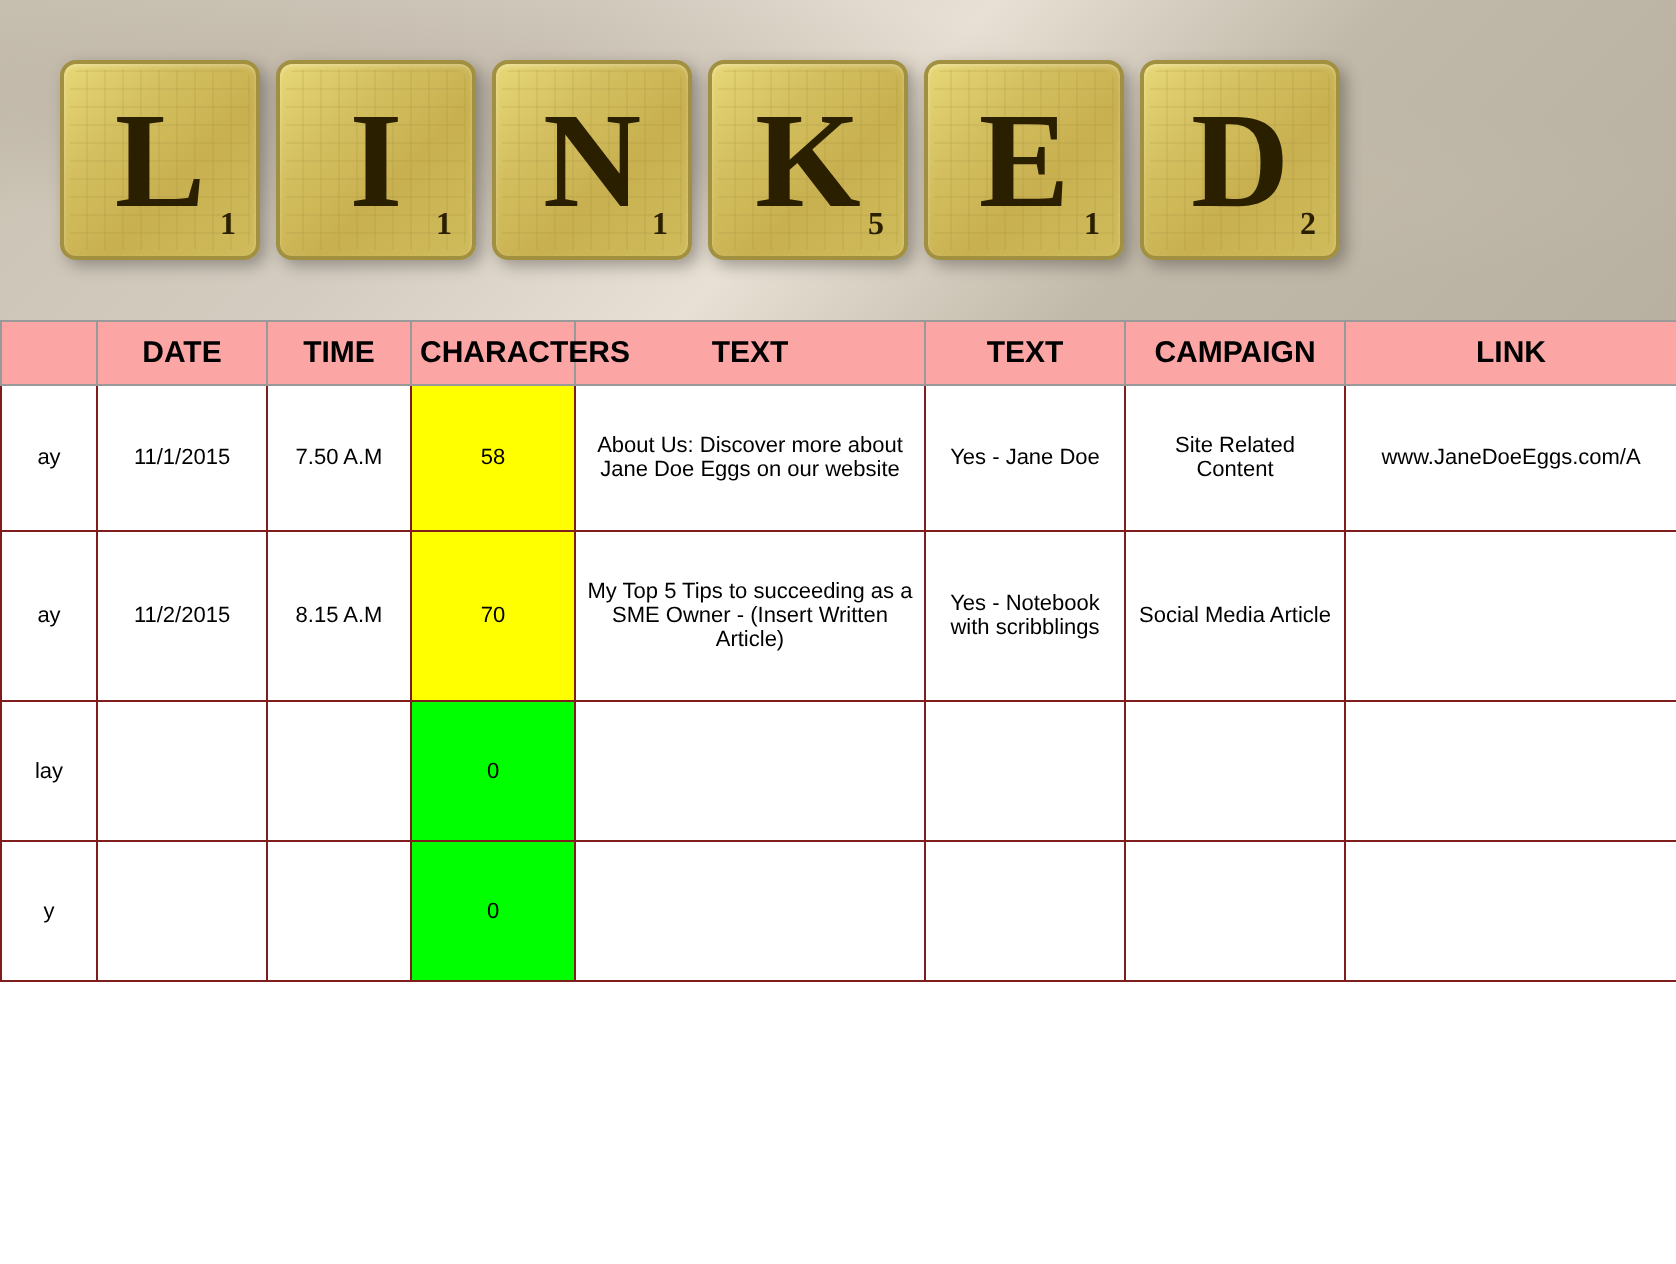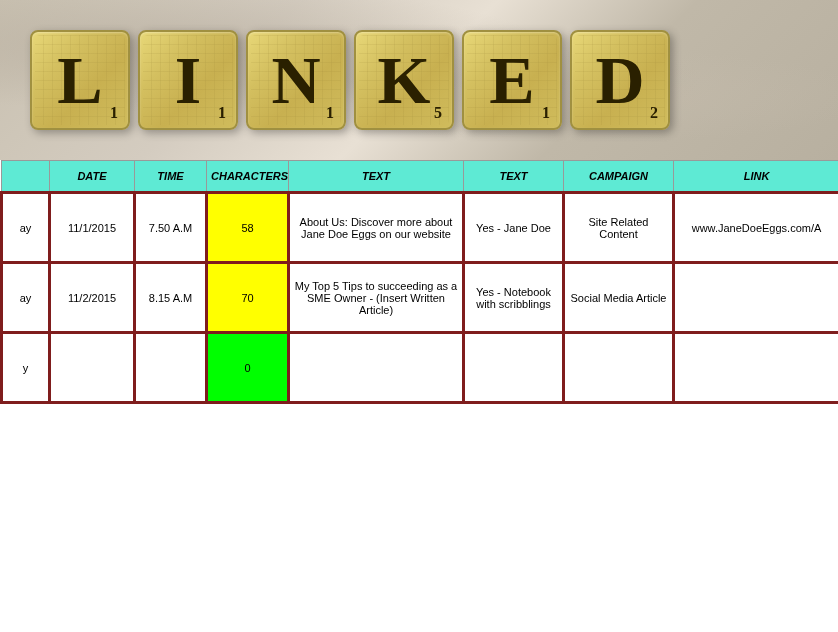--- a/index.html
+++ b/index.html
@@ -93,34 +93,33 @@
     .col-day { width: 48px; }
     .col-date { width: 85px; }
     .col-time { width: 72px; }
     .col-chars { width: 82px; }
     .col-text { width: 175px; }
     .col-image { width: 100px; }
     .col-campaign { width: 110px; }
     .col-link { width: 166px; }
 
     thead tr th {
-      background: #5eead4;
+      background: #fca5a5;
       border: 1px solid #999;
       padding: 6px 4px;
-      font-size: 11px;
+      font-size: 15px;
       font-weight: bold;
       text-align: center;
       color: #000;
       height: 32px;
-      font-style: italic;
     }
 
     tbody tr td {
-      border: 3px solid #7f1d1d;
-      padding: 6px 4px;
+      border: 1px solid #7f1d1d;
+      padding: 24px 4px;
       font-size: 11px;
       text-align: center;
       vertical-align: middle;
       color: #000;
       background: #fff;
     }
 
     .cell-yellow { background: #ffff00 !important; margin-left: 40px; }
     .cell-green { background: #00ff00 !important; }
 
@@ -200,20 +199,30 @@
     <td>ay</td>
     <td>11/2/2015</td>
     <td>8.15 A.M</td>
     <td class="cell-yellow">70</td>
     <td class="text-left">My Top 5 Tips to succeeding as a SME Owner - (Insert Written Article)</td>
     <td>Yes - Notebook with scribblings</td>
     <td>Social Media Article</td>
     <td></td>
   </tr>
         <tr>
+    <td>lay</td>
+    <td></td>
+    <td></td>
+    <td class="cell-green">0</td>
+    <td class="text-left"></td>
+    <td></td>
+    <td></td>
+    <td></td>
+  </tr>
+        <tr>
     <td>y</td>
     <td></td>
     <td></td>
     <td class="cell-green">0</td>
     <td class="text-left"></td>
     <td></td>
     <td></td>
     <td></td>
   </tr>
       </tbody>

